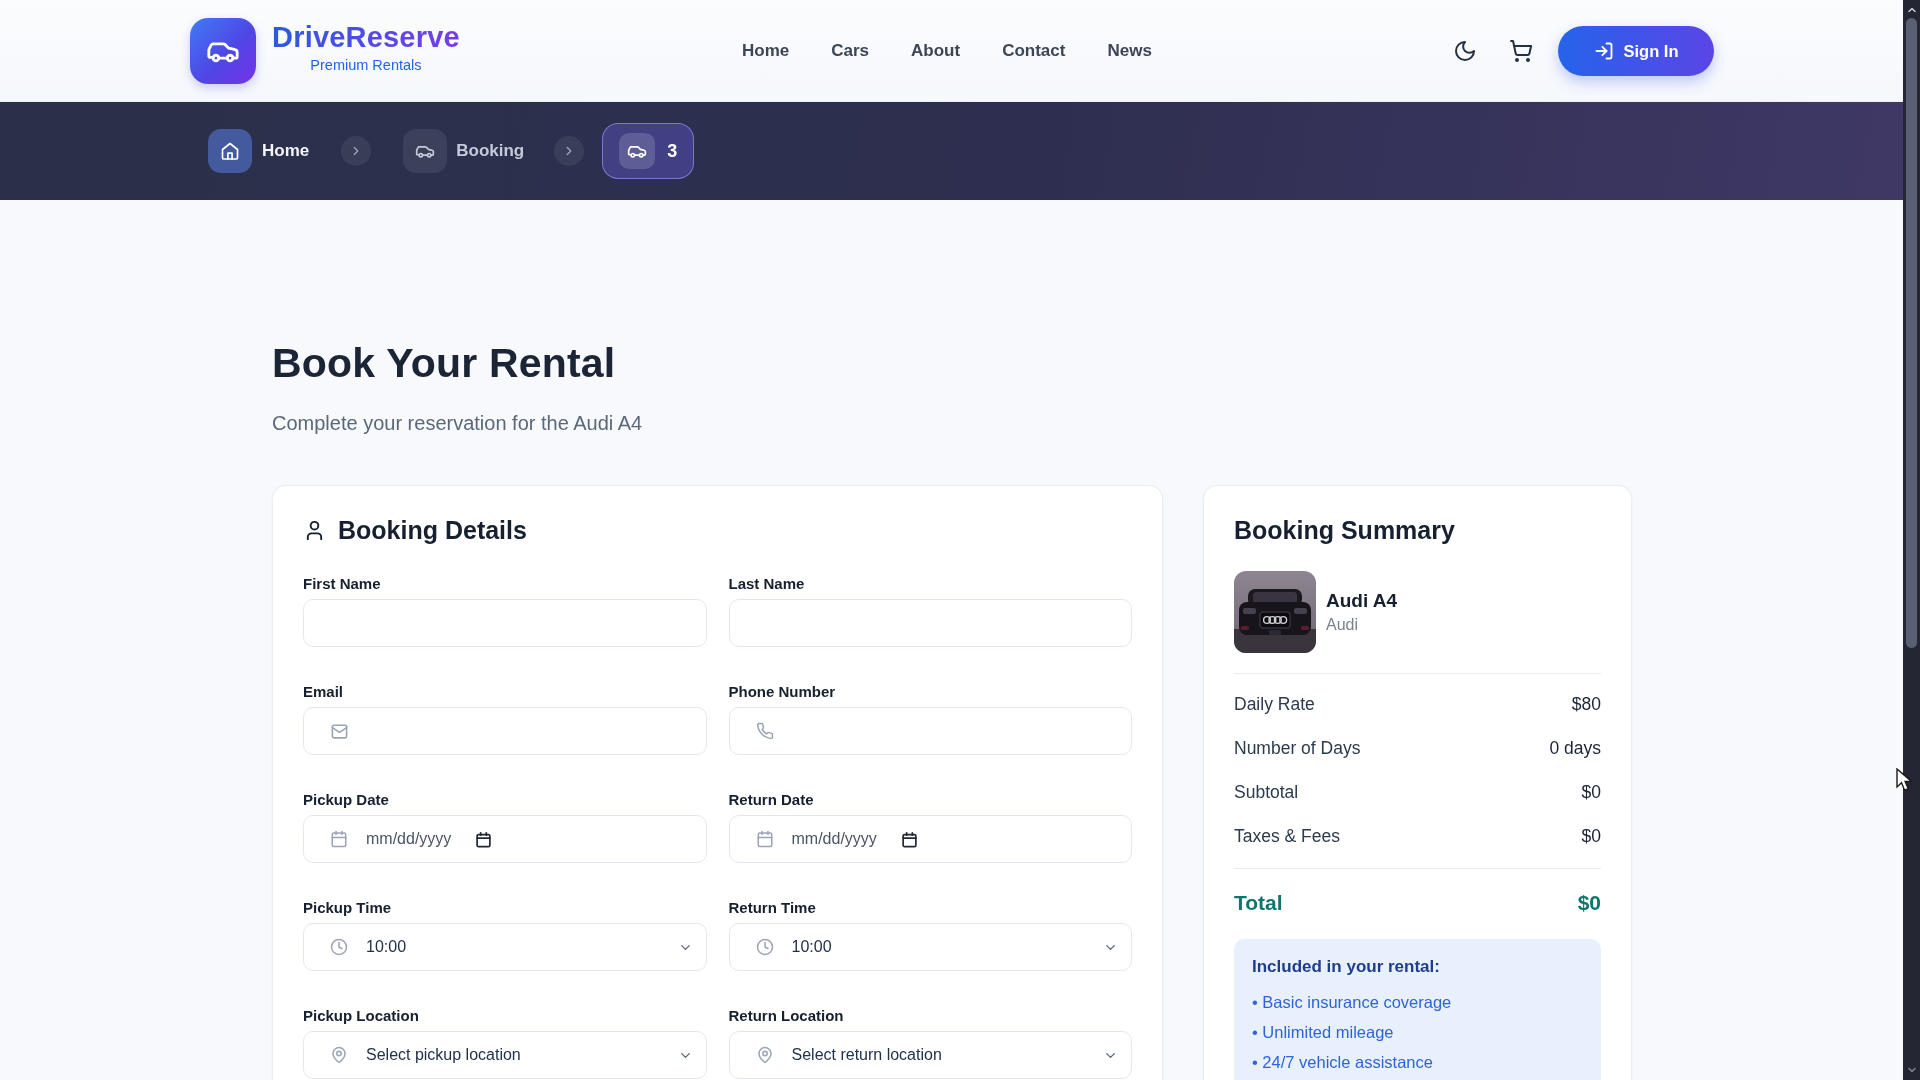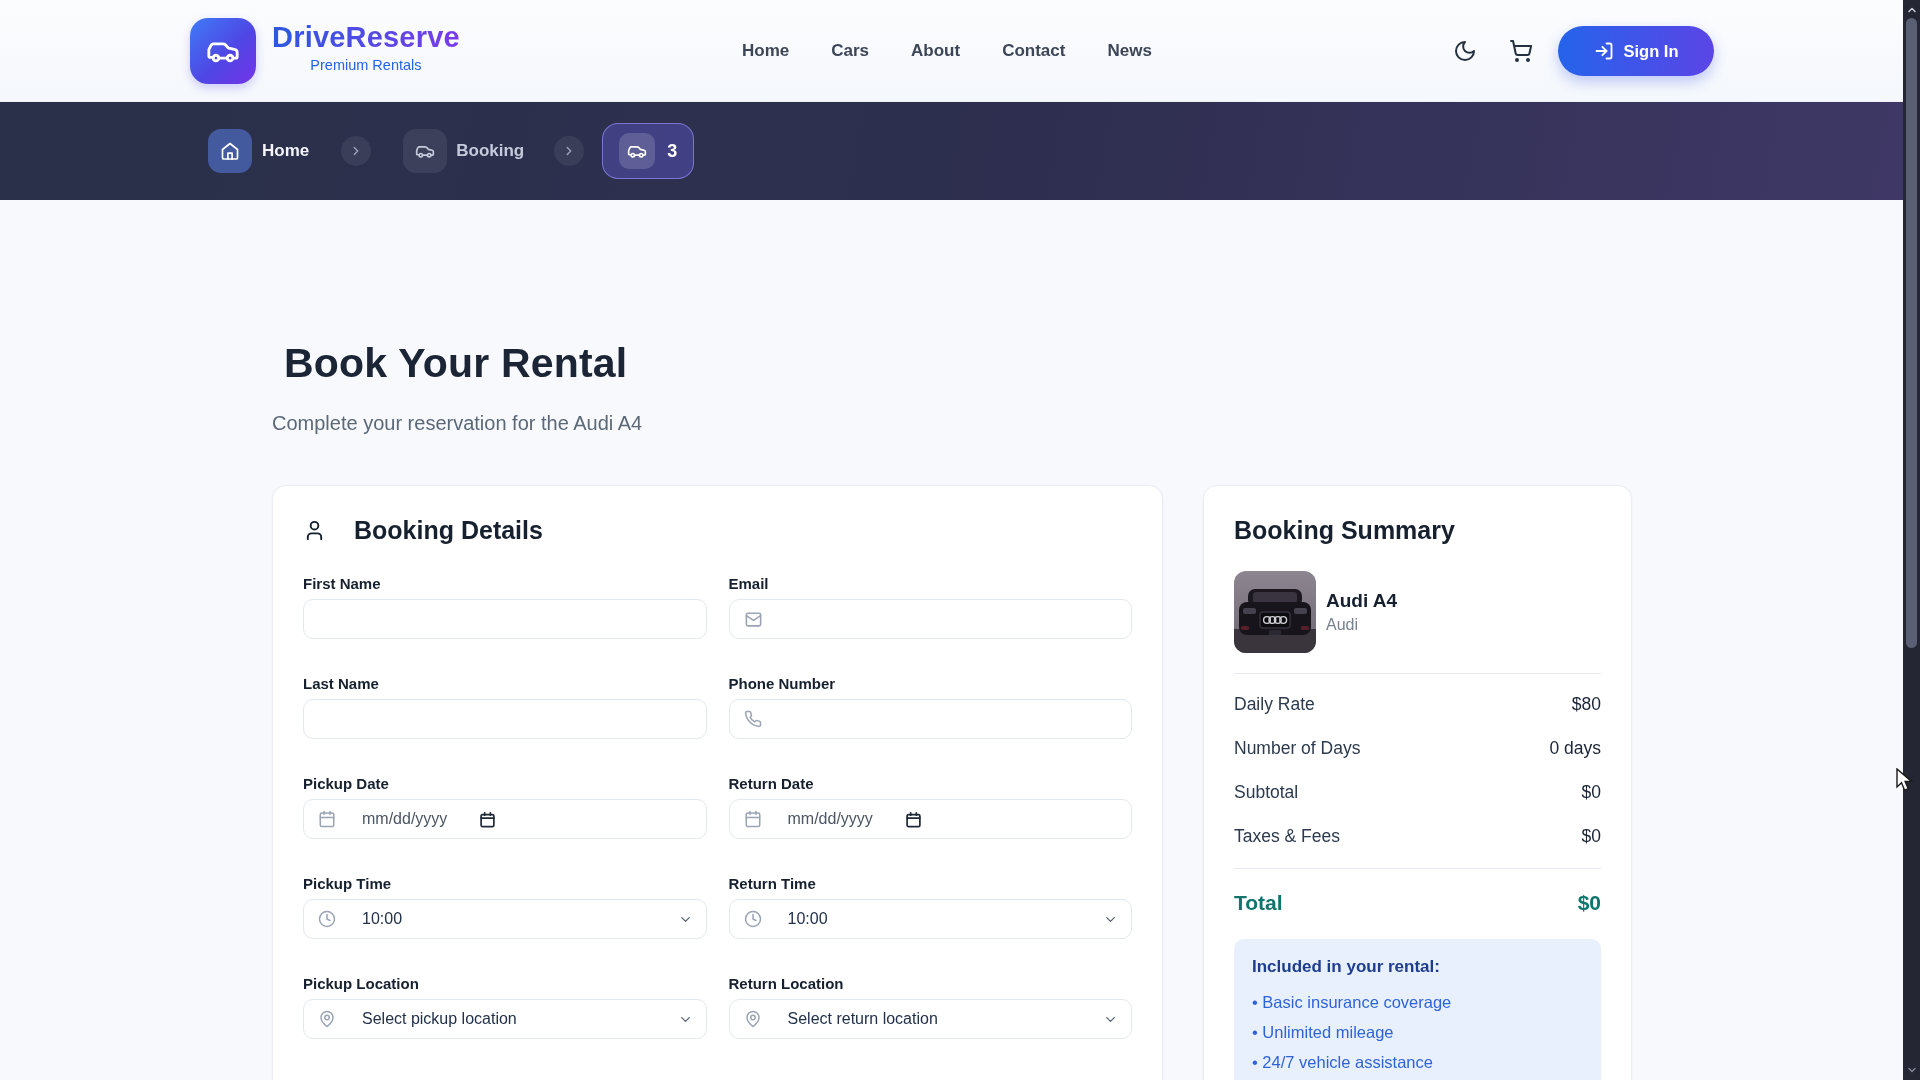--- a/index.html
+++ b/index.html
@@ -44,36 +44,36 @@
                display:flex; align-items:center; justify-content:center; color:#9aa3b8; margin-right:32px; }
   .crumb-sep.s2 { margin-right:18px; }
   .crumb-active { height:56px; border-radius:16px; background:rgba(82,78,176,.55);
                   border:1.5px solid rgba(135,128,226,.85);
                   display:flex; align-items:center; gap:12px; padding:0 16px; cursor:pointer; }
   .active-chip { width:36px; height:36px; border-radius:10px; background:rgba(255,255,255,.16);
                  display:flex; align-items:center; justify-content:center; color:#fff; }
   .active-num { color:#fff; font-size:18px; font-weight:bold; }
 
   
-  .page-title { position:absolute; left:284px; top:340px; font-size:41px; font-weight:800; color:#1b2536; letter-spacing:.2px; }
+  .page-title { position:absolute; left:272px; top:340px; font-size:41px; font-weight:800; color:#1b2536; letter-spacing:.2px; }
   .page-subtitle { position:absolute; left:272px; top:412px; font-size:20px; color:#5b6878; }
 
   
   .card { position:absolute; background:#fff; border:1px solid #eaeef3; border-radius:14px;
           box-shadow:0 1px 3px rgba(20,30,50,.05); }
   .card-form { left:272px; top:485px; width:891px; height:760px; padding:30px; }
   .card-summary { left:1203px; top:485px; width:429px; height:720px; padding:30px; }
-  .card-head { display:flex; align-items:center; gap:28px; }
+  .card-head { display:flex; align-items:center; gap:12px; }
   .card-title { font-size:25px; font-weight:bold; color:#16202e; }
 
   
   .form-grid { display:grid; grid-template-columns:1fr 1fr; column-gap:22px; row-gap:36px; margin-top:30px; }
   .field-label { font-size:15px; font-weight:700; color:#16202e; margin-bottom:7px; }
-  .input { height:40px; border:1px solid #e3e8ef; border-radius:10px; background:#fff;
-           display:flex; align-items:center; padding:0 14px; gap:26px; cursor:text; position:relative; }
+  .input { height:48px; border:1px solid #e3e8ef; border-radius:10px; background:#fff;
+           display:flex; align-items:center; padding:0 26px; gap:18px; cursor:text; position:relative; }
   .input.sel { cursor:pointer; }
   .in-icon { color:#9aa4b4; display:flex; align-items:center; }
   .in-value { font-size:16px; }
   .v-muted { color:#4b5563; }
   .v-dark  { color:#22314a; }
   .picker-icon { color:#1f2937; display:flex; align-items:center; margin-left:6px; cursor:pointer; }
   .chev { position:absolute; right:13px; color:#5b6878; display:flex; align-items:center; }
 
   
   .car-row { display:flex; align-items:center; gap:10px; margin-top:26px; }
@@ -216,35 +216,35 @@
     <div class="form-grid">
 
       <div class="field">
         <div class="field-label">First Name</div>
         <div class="input">
           <span class="in-value v-dark"></span>
         </div>
       </div>
 
       <div class="field">
+        <div class="field-label">Last Name</div>
+        <div class="input">
+          <span class="in-value v-dark"></span>
+        </div>
+      </div>
+
+      <div class="field">
         <div class="field-label">Email</div>
         <div class="input">
           <span class="in-icon">
             <svg width="19" height="19" viewBox="0 0 24 24" fill="none" stroke="currentColor" stroke-width="2" stroke-linecap="round" stroke-linejoin="round">
                 <rect x="3" y="4" width="18" height="16" rx="2"></rect>
                 <path d="m21 7-9 6-9-6"></path>
               </svg>
           </span>
-          <span class="in-value v-dark"></span>
-        </div>
-      </div>
-
-      <div class="field">
-        <div class="field-label">Last Name</div>
-        <div class="input">
           <span class="in-value v-dark"></span>
         </div>
       </div>
 
       <div class="field">
         <div class="field-label">Phone Number</div>
         <div class="input">
           <span class="in-icon">
             <svg width="18" height="18" viewBox="0 0 24 24" fill="none" stroke="currentColor" stroke-width="2" stroke-linecap="round" stroke-linejoin="round">
                 <path d="M22 16.92v3a2 2 0 0 1-2.18 2 19.79 19.79 0 0 1-8.63-3.07 19.5 19.5 0 0 1-6-6A19.79 19.79 0 0 1 2.12 4.18 2 2 0 0 1 4.11 2h3a2 2 0 0 1 2 1.72c.13.96.36 1.9.7 2.81a2 2 0 0 1-.45 2.11L8.09 9.91a16 16 0 0 0 6 6l1.27-1.27a2 2 0 0 1 2.11-.45c.91.34 1.85.57 2.81.7A2 2 0 0 1 22 16.92z"></path>

